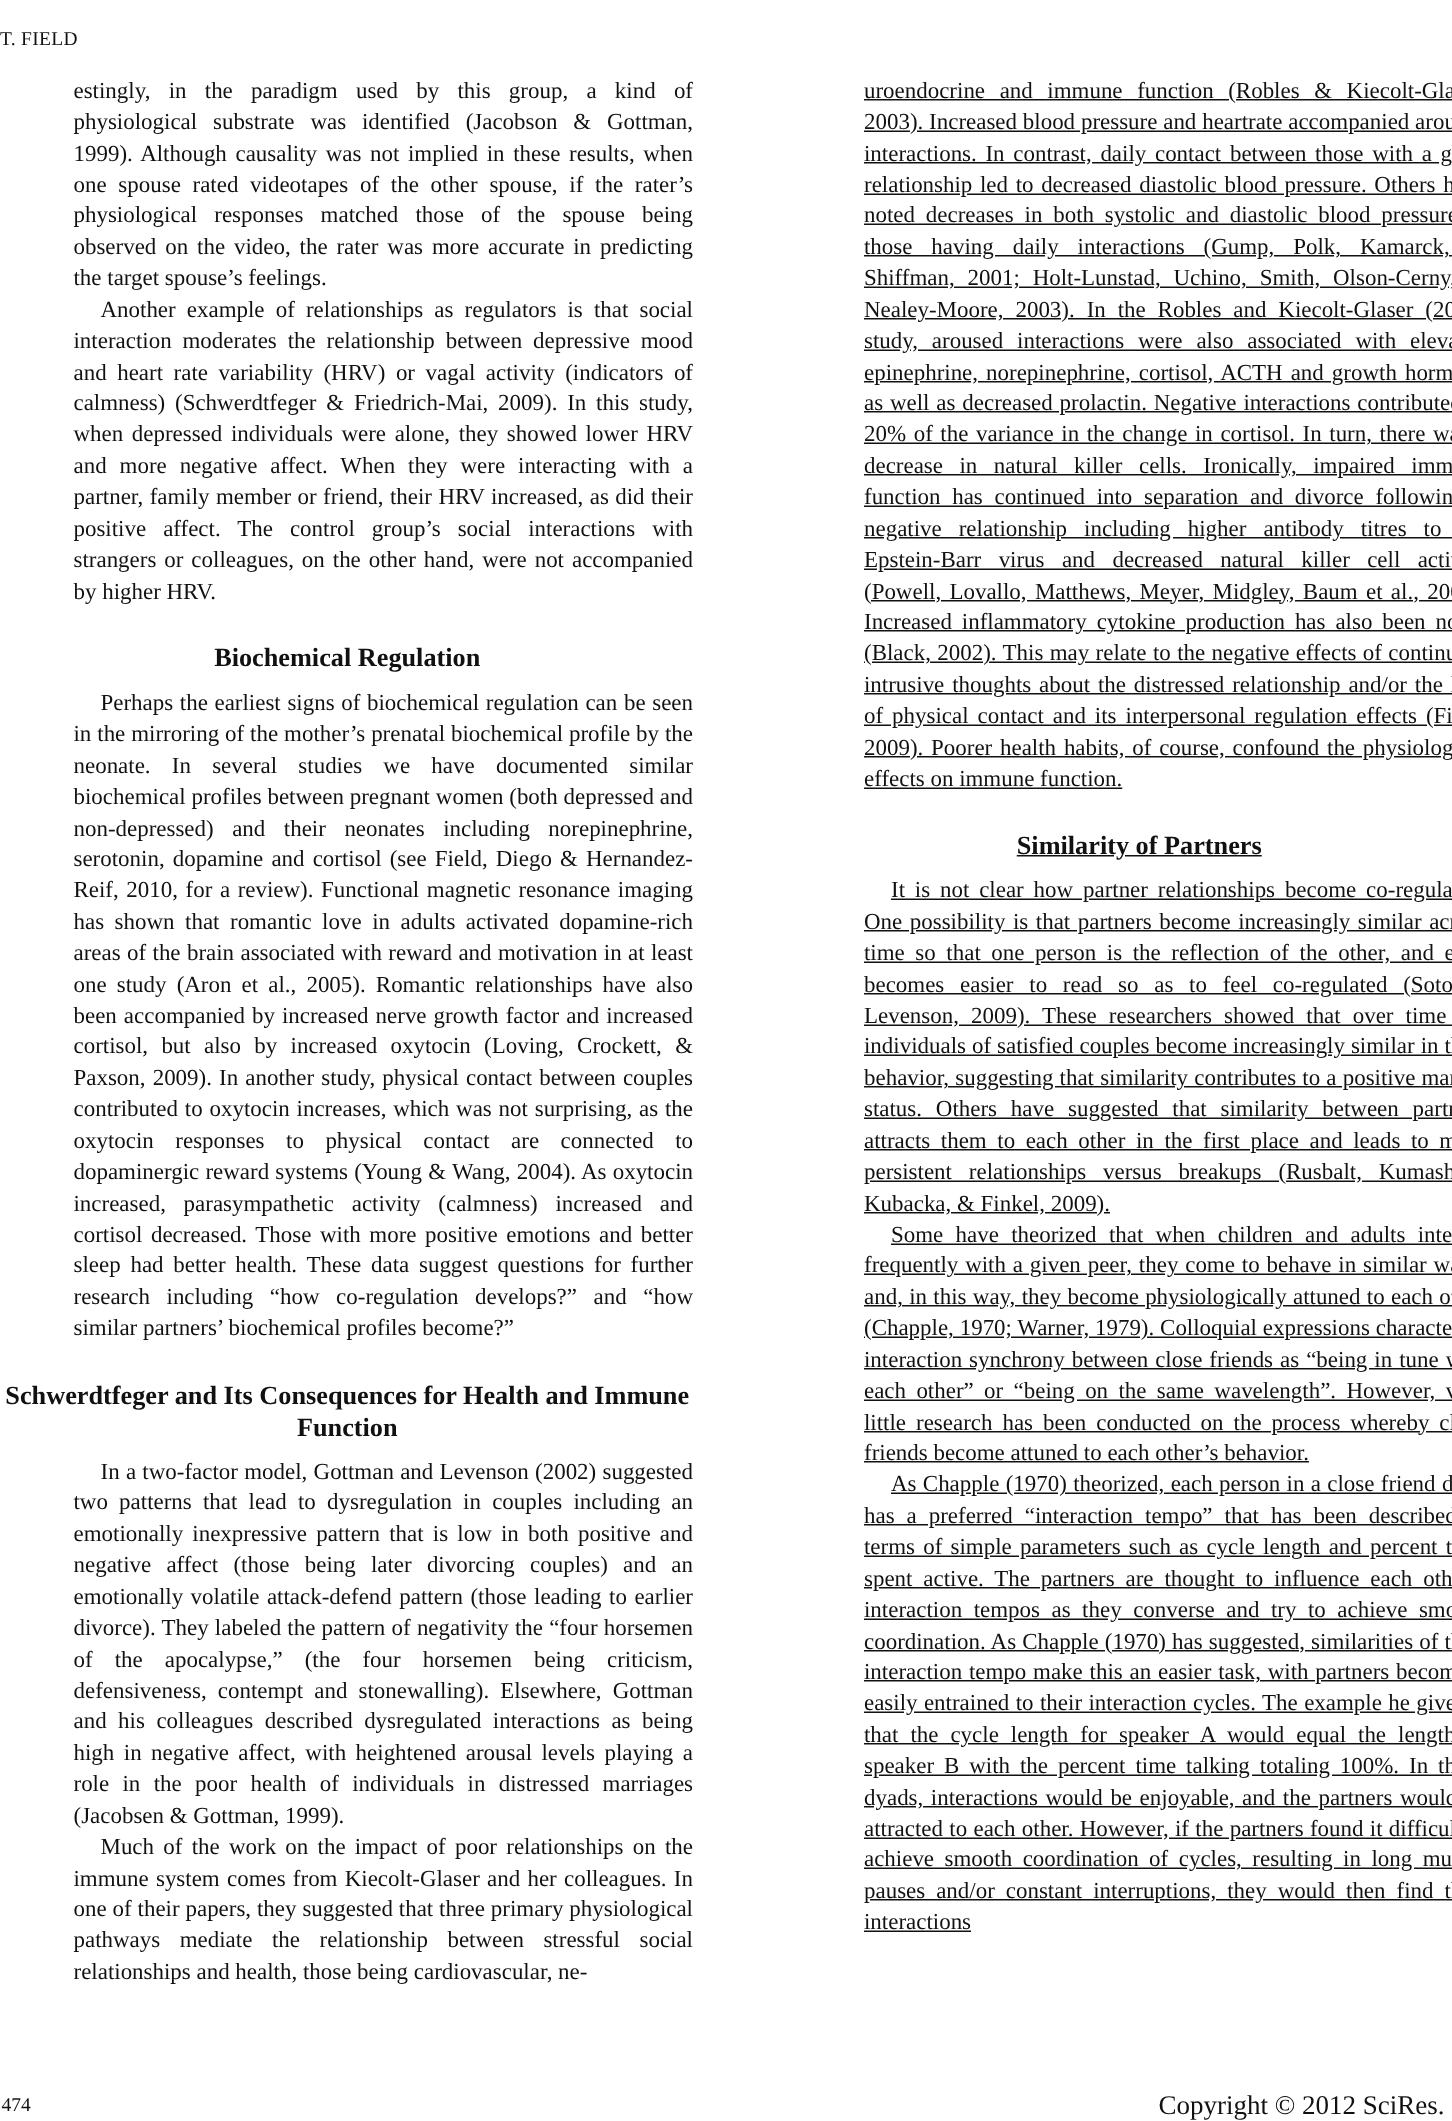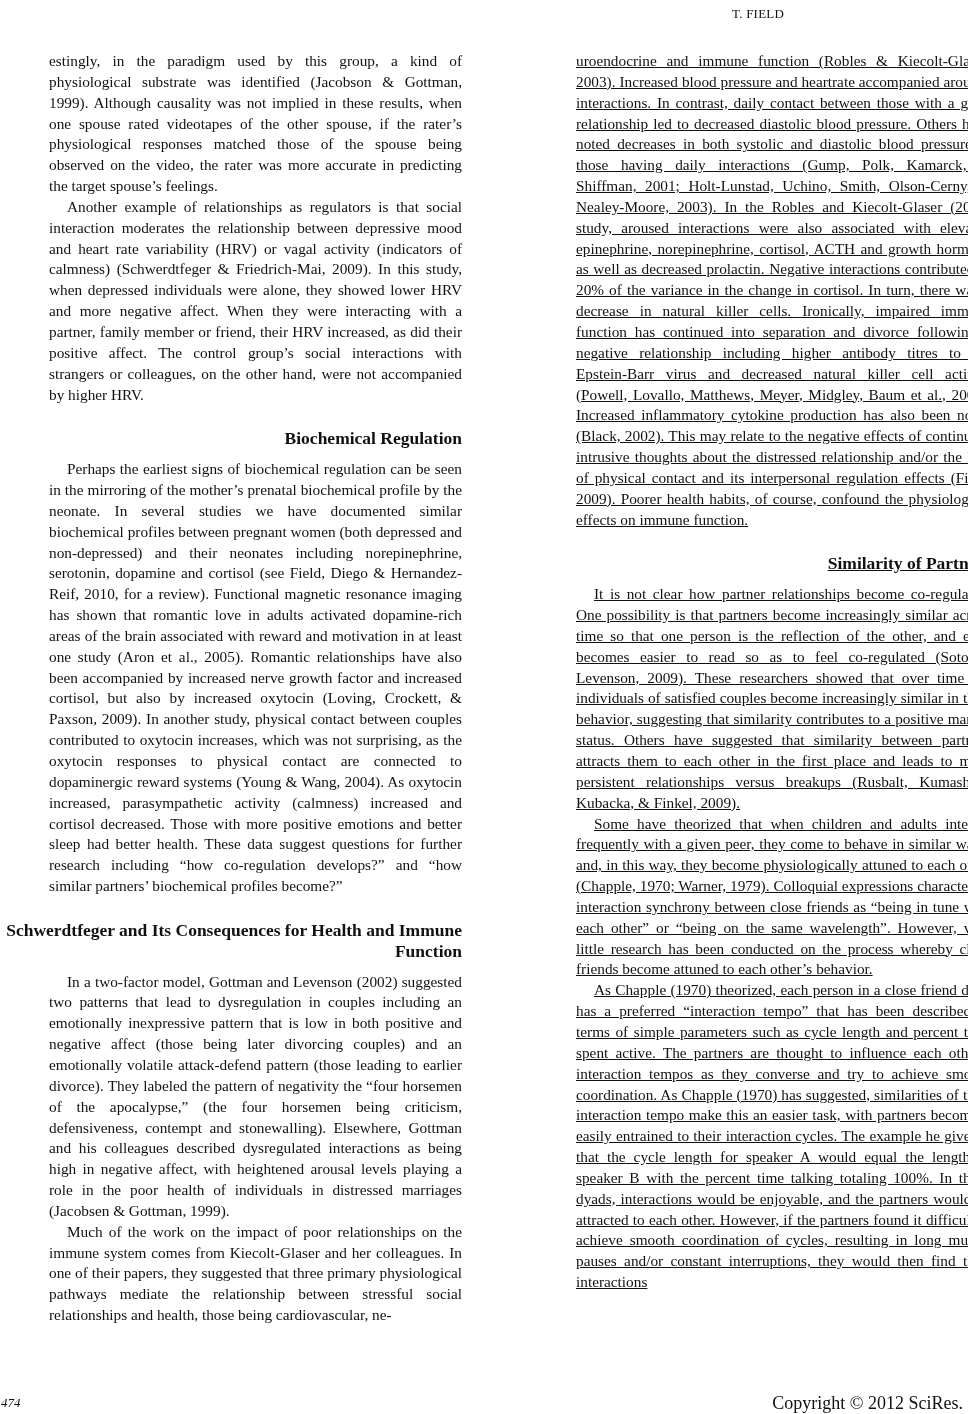--- a/index.html
+++ b/index.html
@@ -2,39 +2,39 @@
 <html><head>
 <meta charset="utf-8">
 <style>
   html, body { margin: 0; padding: 0; background: #ffffff; }
   body {
     width: 968px; height: 1414px; position: relative; overflow: hidden;
     font-family: "Liberation Serif", "DejaVu Serif", serif;
     color: #111111;
   }
   .running-head {
-    position: absolute; top: 0; left: 0; width: 784px; text-align: right;
-    font-size: 13px; line-height: 20px; padding-top: 4px; letter-spacing: 0.2px;
+    position: absolute; top: 0; left: 0; width: 784px; text-align: left;
+    font-size: 13px; line-height: 20px; padding-top: 16px; letter-spacing: 0.2px;
   }
   .col {
     position: absolute; top: 51px; font-size: 15.3px; line-height: 20.85px;
     text-align: justify; hyphens: none;
   }
   .col-left { left: 1px; width: 461px; }
   .col-right { left: 528px; width: 463px; text-decoration: underline; }
   .col p { margin: 0; padding-left: 48px; }
   .col p.indent { text-indent: 18px; }
   .col h2 {
     font-size: 17.5px; font-weight: bold; margin: 0; line-height: 20.85px;
-    text-align: right;
+    text-align: center;
   }
   .gap-before-h { height: 23px; }
   .gap-after-h { height: 10px; }
   .footer-left {
-    position: absolute; left: 1px; top: 1394px; font-size: 13px; line-height: 18px; font-style: italic;
+    position: absolute; left: 1px; top: 1394px; font-size: 13px; line-height: 18px;
   }
   .footer-right {
     position: absolute; right: 5px; top: 1394px; font-size: 18px; line-height: 18px;
   }
 </style>
 </head>
 <body>
 
 <div class="running-head">T. FIELD</div>
 

